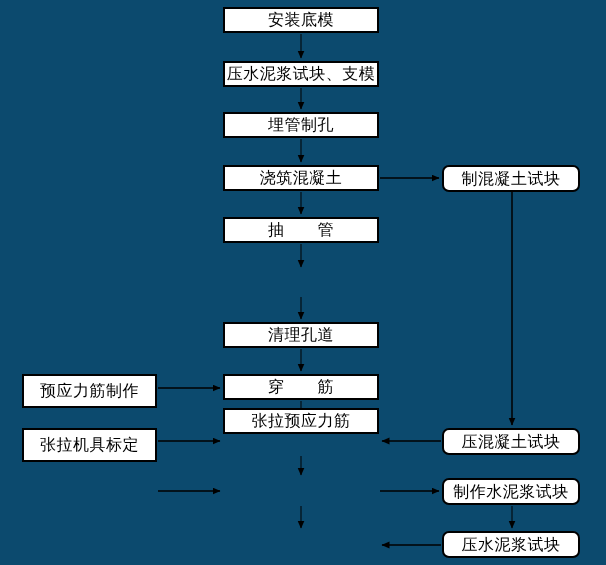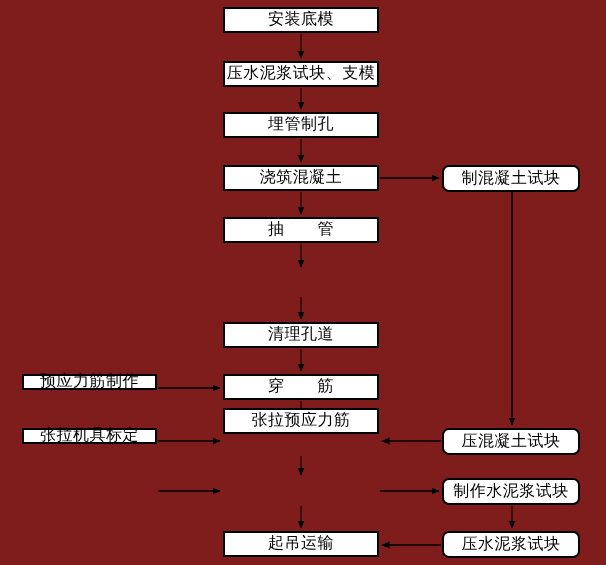--- a/index.html
+++ b/index.html
@@ -4,22 +4,22 @@
 <style>
   html, body {
     margin: 0;
     padding: 0;
     background: #ffffff;
   }
   .stage {
     position: relative;
     width: 606px;
     height: 565px;
-    background: #7f1d1d;
-    font-family: Liberation Mono, monospace;
+    background: #0c4a6e;
+    font-family: Liberation Serif, serif;
     overflow: hidden;
   }
   .connectors {
     position: absolute;
     left: 0;
     top: 0;
     width: 606px;
     height: 565px;
     pointer-events: none;
   }
@@ -31,21 +31,21 @@
     color: #000000;
     display: flex;
     align-items: center;
     justify-content: center;
     font-size: 16px;
     line-height: 1;
     white-space: nowrap;
     letter-spacing: 0.5px;
   }
   .node.main  { left: 223px; width: 156px; height: 26px; }
-  .node.left  { left: 22px;  width: 135px; height: 16px; }
+  .node.left  { left: 22px;  width: 135px; height: 34px; }
   .node.right { left: 442px; width: 138px; height: 27px; border-radius: 7px; }
 </style>
 </head>
 <body>
 
 <div class="stage">
 
   <svg class="connectors" width="606" height="565" viewBox="0 0 606 565" xmlns="http://www.w3.org/2000/svg">
     <defs>
       <marker id="arrow" markerWidth="9" markerHeight="8" refX="7.5" refY="3.5" orient="auto" markerUnits="userSpaceOnUse">
@@ -77,21 +77,20 @@
   </svg>
 
   <div class="node main" style="top:7px">安装底模</div>
   <div class="node main" style="top:61px">压水泥浆试块、支模</div>
   <div class="node main" style="top:112px">埋管制孔</div>
   <div class="node main" style="top:165px">浇筑混凝土</div>
   <div class="node main" style="top:217px">抽　　管</div>
   <div class="node main" style="top:322px">清理孔道</div>
   <div class="node main" style="top:374px">穿　　筋</div>
   <div class="node main" style="top:408px">张拉预应力筋</div>
-  <div class="node main" style="top:531px">起吊运输</div>
 
   <div class="node left" style="top:374px">预应力筋制作</div>
   <div class="node left" style="top:428px">张拉机具标定</div>
 
   <div class="node right" style="top:165px">制混凝土试块</div>
   <div class="node right" style="top:428px">压混凝土试块</div>
   <div class="node right" style="top:478px">制作水泥浆试块</div>
   <div class="node right" style="top:531px">压水泥浆试块</div>
 
 </div>

